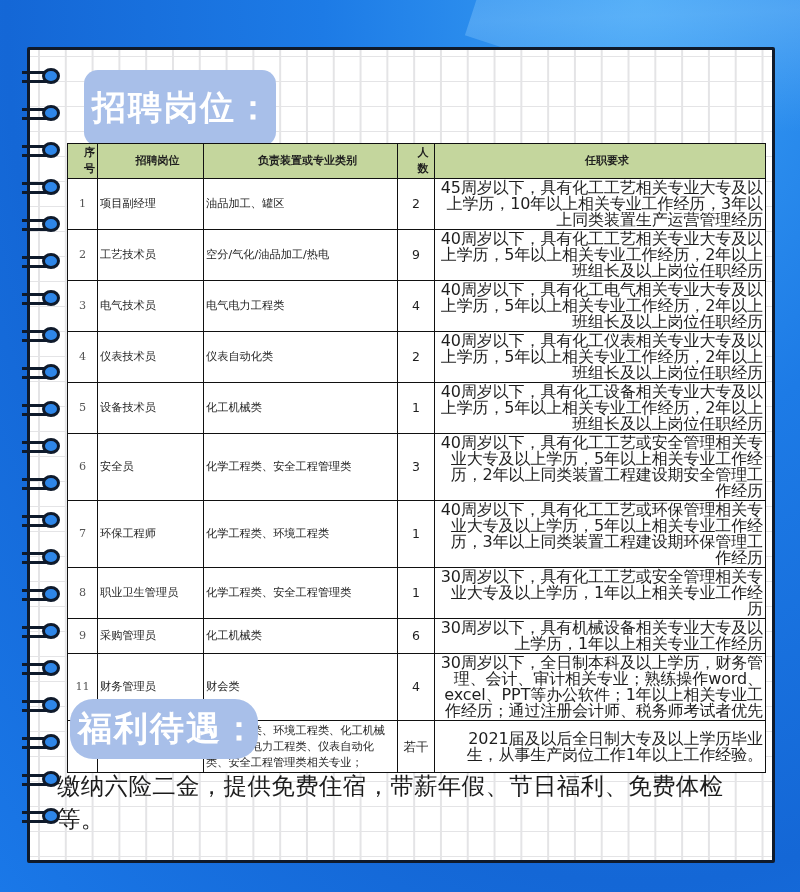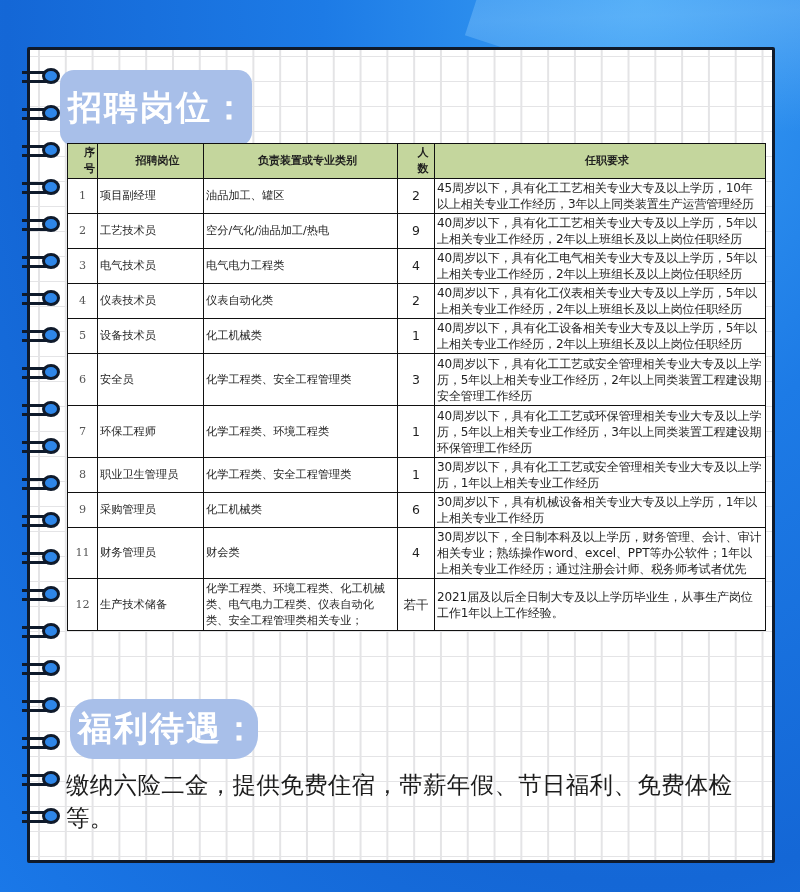--- a/index.html
+++ b/index.html
@@ -44,21 +44,21 @@
   .section-title {
     position: absolute;
     background: #a8bfe9;
     border-radius: 14px;
     color: #ffffff;
     font-weight: bold;
     letter-spacing: 2px;
     display: flex; align-items: center;
     padding-left: 8px;
   }
-  .title-jobs { left: 60px; top: 70px; width: 192px; height: 76px; font-size: 34px; }
+  .title-jobs { left: 84px; top: 70px; width: 192px; height: 76px; font-size: 34px; }
   .title-benefits { left: 70px; top: 699px; width: 188px; height: 60px; font-size: 34px; border-radius: 23px; }
 
   table.jobs {
     position: absolute; left: 67px; top: 143px; width: 698px;
     border-collapse: collapse;
     background: #ffffff;
     font-size: 11.2px;
     color: #1e1e1e;
     table-layout: fixed;
   }
@@ -75,27 +75,26 @@
     text-align: center;
     font-size: 11px;
     padding-left: 16px;
   }
   table.jobs td.num {
     text-align: center;
     font-family: "DejaVu Serif", "Liberation Serif", serif;
     color: #555;
   }
   table.jobs td.count { text-align: center; font-size: 12.5px; }
-  table.jobs td.req { font-size: 12px; line-height: 16px; letter-spacing: -0.1px; }
+  table.jobs td.req { font-size: 16px; line-height: 16px; letter-spacing: -0.1px; text-align: right; }
 
   .benefits-text {
-    position: absolute; left: 66px; top: 770px; width: 690px;
+    position: absolute; left: 57px; top: 770px; width: 690px;
     font-size: 23.5px; line-height: 33px; color: #1c1c1c;
     letter-spacing: 0.3px;
-    font-family: Liberation Mono, monospace;
   }
 </style>
 </head>
 <body>
 
 <div class="bg-streak"></div>
 
 <div class="paper"></div>
 
 <div class="ring" style="top:66px">

